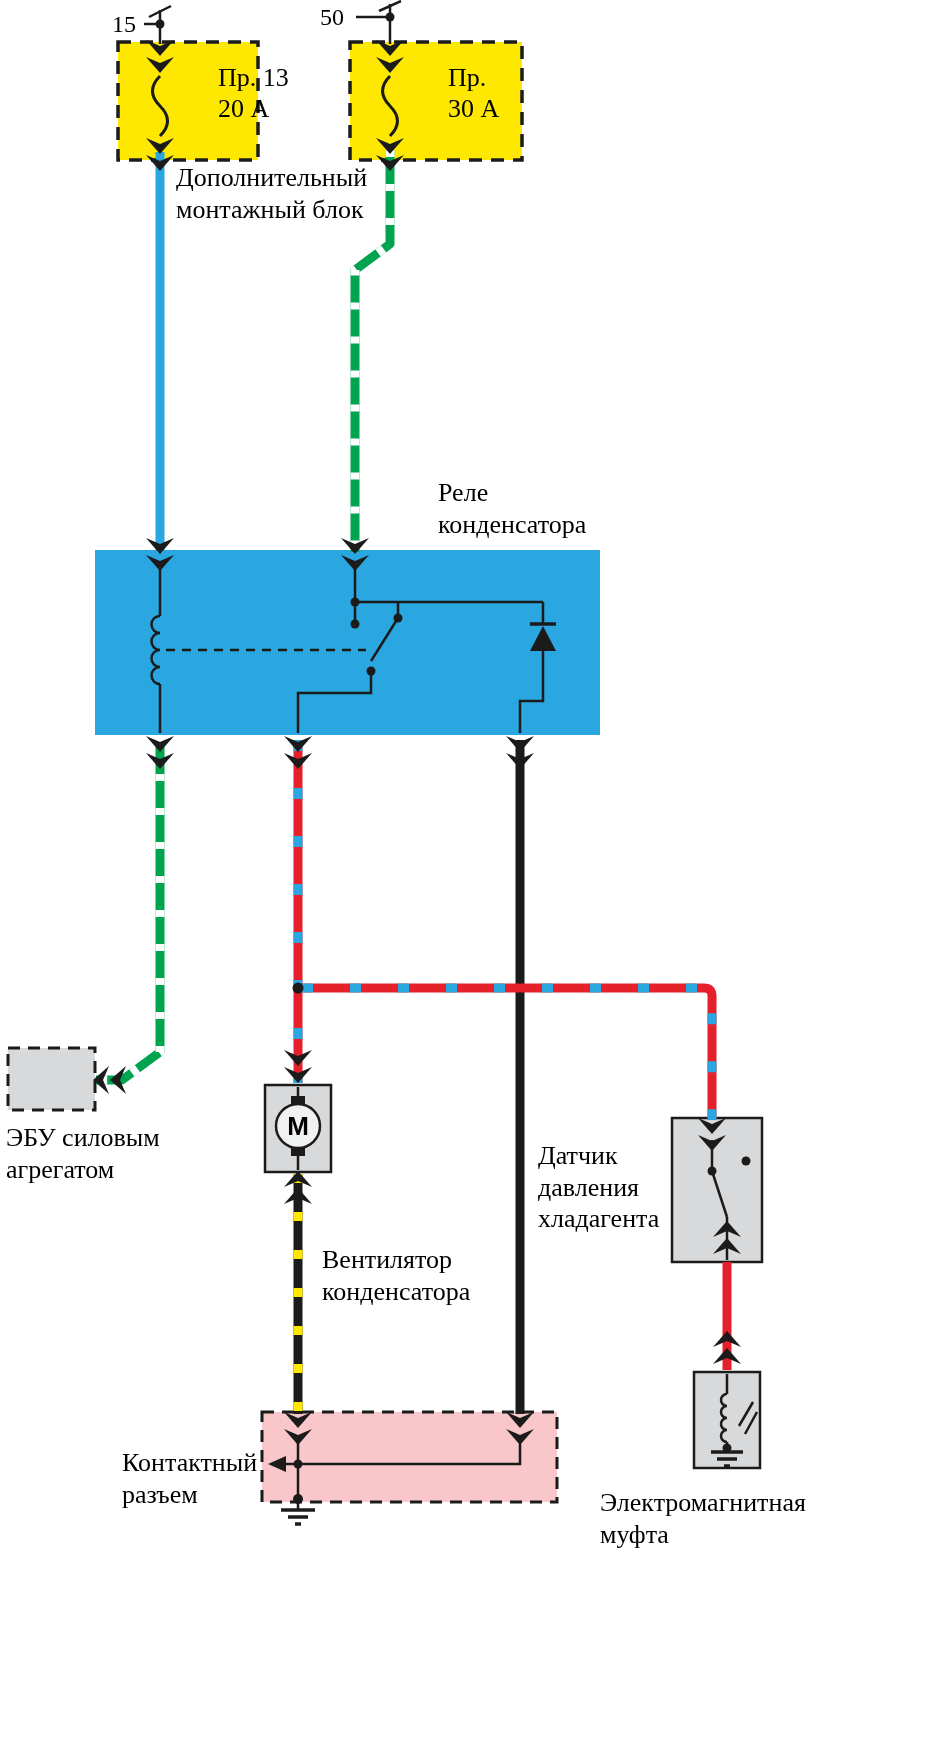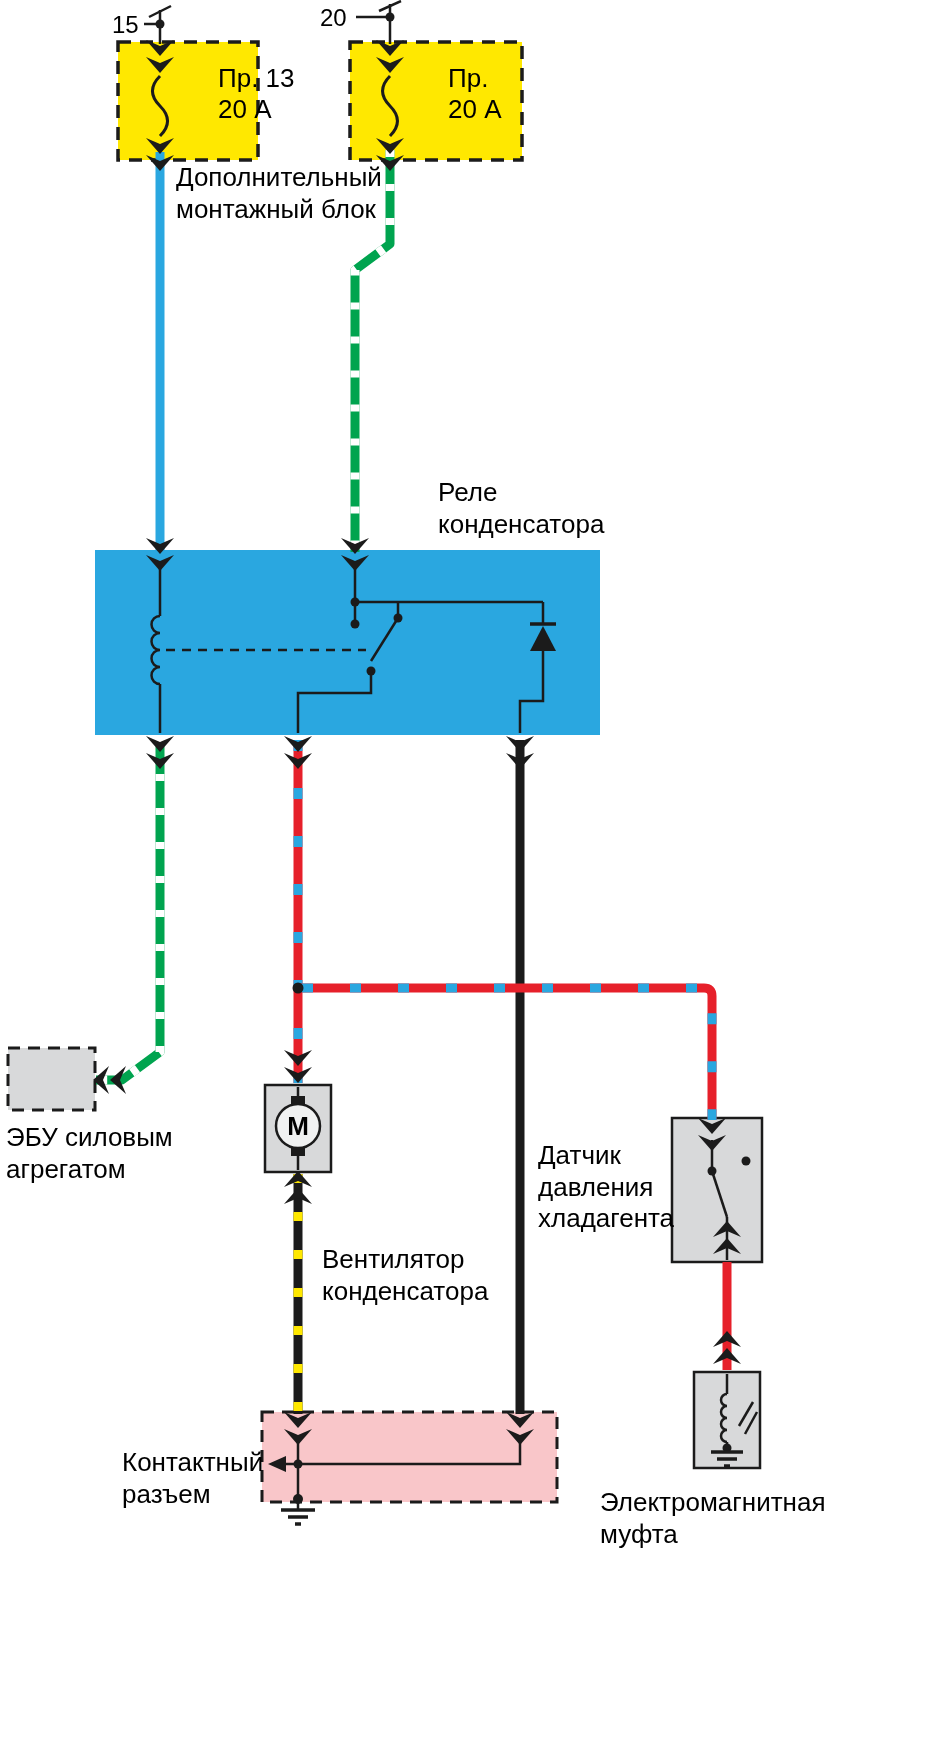--- a/index.html
+++ b/index.html
@@ -6,21 +6,21 @@
     --background:#FFFFFF; --line-black:#1B1B1B; --fuse-box-fill:#FFE800;
     --relay-fill:#2AA7E0; --wire-blue:#2AA7E0; --wire-green:#00A44F;
     --wire-red:#E6202A; --wire-black:#1B1B1B; --stripe-white:#FFFFFF;
     --stripe-yellow:#FFE800; --connector-fill:#F9C6C9; --component-fill:#D8D9DA;
   }
   html,body{margin:0;padding:0;background:var(--background);}
   #stage{position:relative;width:950px;height:1759px;background:var(--background);
          font-family:"Liberation Sans",sans-serif;overflow:hidden;}
   #stage svg{position:absolute;left:0;top:0;}
   .lbl{position:absolute;font-size:26px;line-height:1.22;color:#000;
-       white-space:pre-line;font-family:Liberation Sans, sans-serif;}
+       white-space:pre-line;font-family:Liberation Serif, serif;}
   .lbl.small{font-size:24px;}
   .lbl.fuse{line-height:1.18;margin-left:44px;}
   
   .wire{fill:none;stroke-linecap:butt;}
   .w-blue{stroke:var(--wire-blue);stroke-width:9;}
   .w-green{stroke:var(--wire-green);stroke-width:9;stroke-linejoin:round;}
   .w-red{stroke:var(--wire-red);stroke-width:9;stroke-linejoin:round;}
   .w-black{stroke:var(--wire-black);stroke-width:9;}
   .ov-white{stroke:var(--stripe-white);stroke-width:9;stroke-dasharray:7 27;stroke-linejoin:round;}
   .ov-blue{stroke:var(--wire-blue);stroke-width:9;stroke-dasharray:11 37;stroke-linejoin:round;}
@@ -215,25 +215,25 @@
       <use href="#dartpair" class="dart" transform="translate(298,1196) rotate(180)"></use>
       <use href="#dartpair" class="dart" transform="translate(712,1126)"></use>
       <use href="#dartpair" class="dart" transform="translate(727,1246) rotate(180)"></use>
       <use href="#dartpair" class="dart" transform="translate(727,1356) rotate(180)"></use>
       <use href="#dartpair" class="dart" transform="translate(298,1420)"></use>
       <use href="#dartpair" class="dart" transform="translate(520,1420)"></use>
     </g>
   </svg>
 
   <div class="lbl small" style="left:112px;top:10px">15</div>
-  <div class="lbl small" style="left:320px;top:3px">20</div>
+  <div class="lbl small" style="left:320px;top:3px">50</div>
   <div class="lbl fuse" style="left:174px;top:63px">Пр. 13
 20 А</div>
   <div class="lbl fuse" style="left:404px;top:63px">Пр.
-20 А</div>
+30 А</div>
   <div class="lbl" style="left:176px;top:162px">Дополнительный
 монтажный блок</div>
   <div class="lbl" style="left:438px;top:477px">Реле
 конденсатора</div>
   <div class="lbl" style="left:6px;top:1122px">ЭБУ силовым
 агрегатом</div>
   <div class="lbl" style="left:322px;top:1244px">Вентилятор
 конденсатора</div>
   <div class="lbl" style="left:122px;top:1447px">Контактный
 разъем</div>

